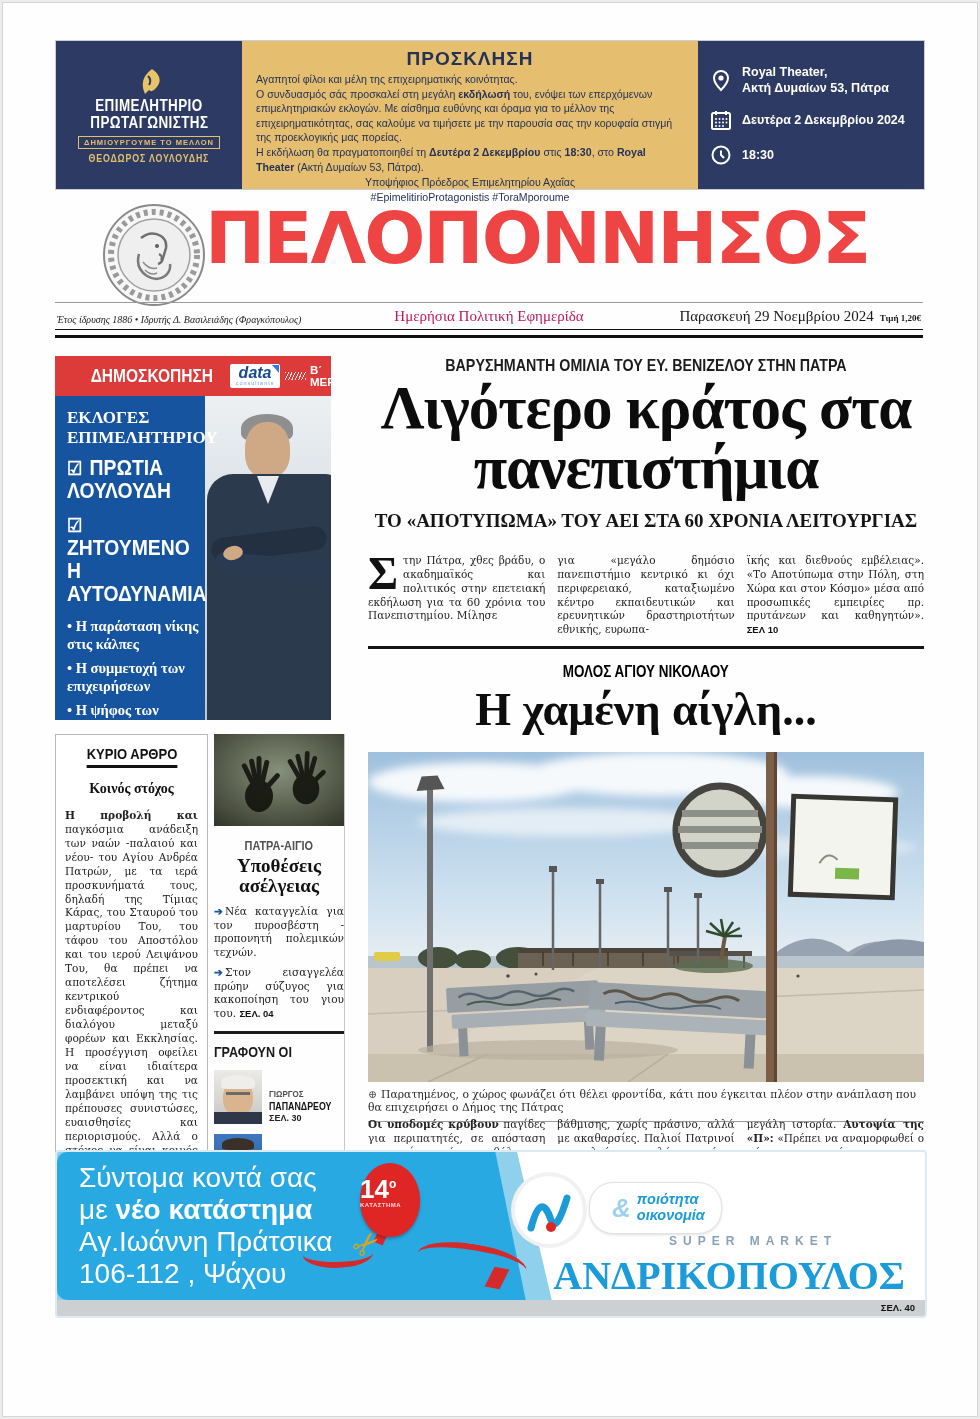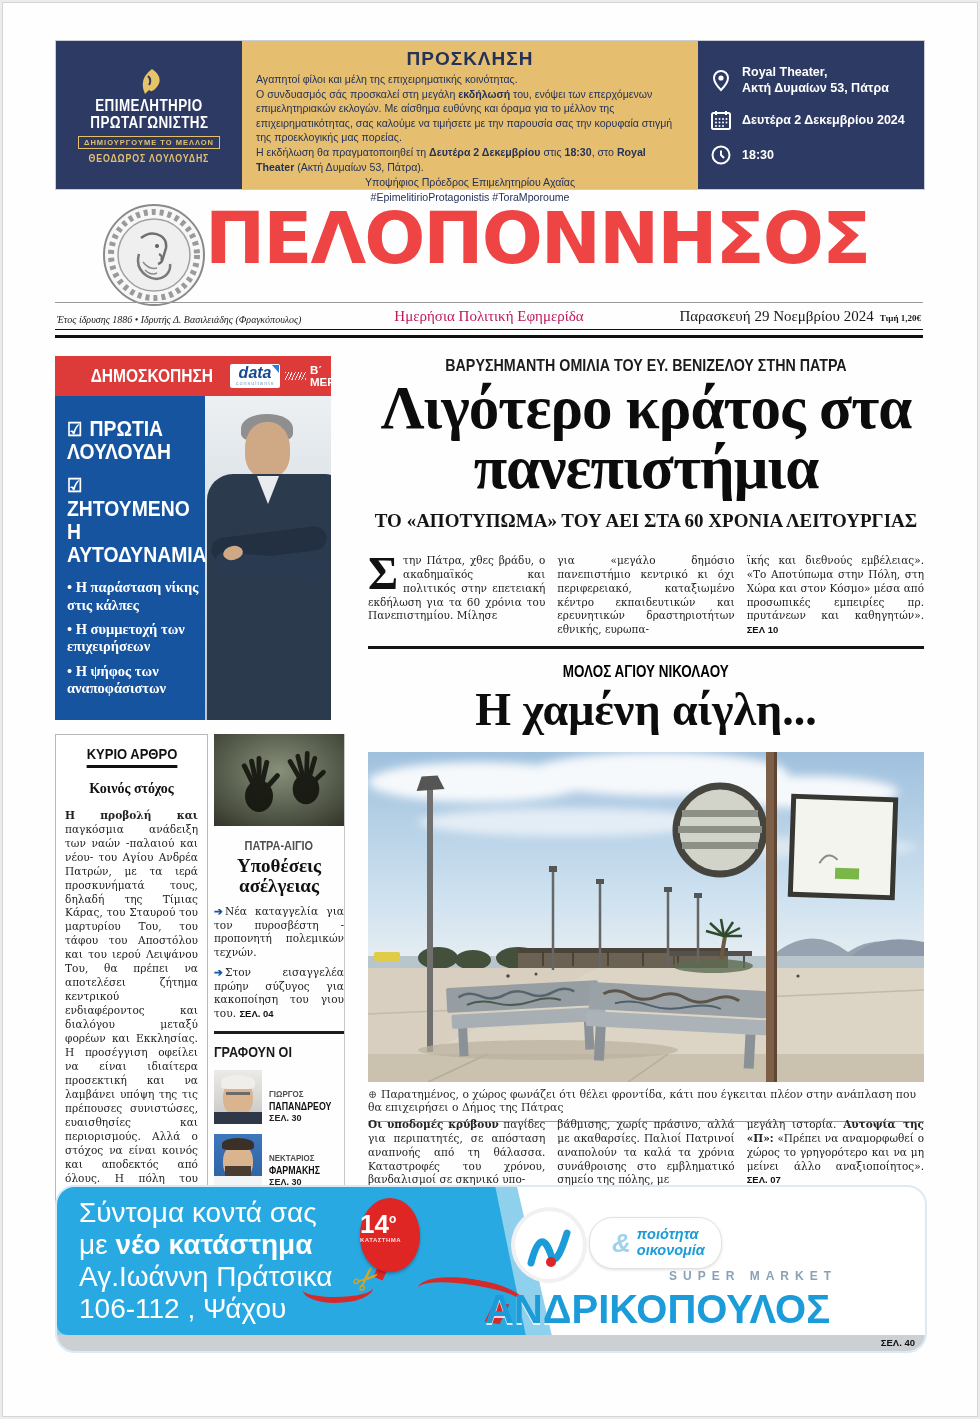--- a/index.html
+++ b/index.html
@@ -107,40 +107,40 @@
   .a-hair-d{position:absolute;left:8px;top:4px;width:32px;height:12px;background:#3a3028;border-radius:50% 50% 20% 20%;}
   .a-beard{position:absolute;left:11px;top:32px;width:26px;height:16px;background:#4a3c31;border-radius:0 0 45% 45%;}
   .a-suit{position:absolute;left:0;bottom:0;width:100%;height:12px;background:#2e3848;}
   .a-suit2{position:absolute;left:0;bottom:0;width:100%;height:12px;background:#f2f4f6;}
   .a-names{font-size:9.5px;line-height:1.25;}
   .a-first{color:#4c4c4c;font-weight:600;}
   .a-last{color:#101010;font-weight:900;font-size:10.5px;}
   .a-page{font-weight:bold;font-size:9px;color:#222;}
 
   
-  .ad{position:absolute;left:55px;top:1185px;width:868px;height:164px;background:#fff;border:2px solid #dceaf4;border-radius:20px;overflow:hidden;}
+  .ad{position:absolute;left:55px;top:1150px;width:868px;height:164px;background:#fff;border:2px solid #dceaf4;border-radius:4px;overflow:hidden;}
   .ad-bluesoft{position:absolute;inset:0 0 16px 0;background:#8fd0ec;clip-path:polygon(0 0,53% 0,57% 100%,0 100%);}
   .ad-blue{position:absolute;inset:0 0 16px 0;background:#29a9e1;clip-path:polygon(0 0,50.5% 0,54% 100%,0 100%);border-radius:10px 0 0 10px;}
   .ad-text{position:absolute;left:22px;top:10px;color:#fff;font-size:28px;line-height:1.14;font-weight:500;}
   .ad-text .b{font-weight:800;}
   .balloon{position:absolute;left:303px;top:11px;width:60px;height:74px;background:#e02525;border-radius:50% 50% 48% 48%;color:#fff;text-align:left;box-shadow:0 2px 3px rgba(0,0,0,.25);}
   .balloon .n{font-size:26px;font-weight:900;line-height:1;margin-top:13px;}
   .balloon sup{font-size:12px;}
   .balloon .l{font-size:6px;font-weight:bold;letter-spacing:.5px;color:#ffd9d9;}
   .balloon-tail{position:absolute;left:318px;top:82px;width:10px;height:10px;background:#e02525;transform:rotate(24deg);}
   .scissors{position:absolute;left:296px;top:76px;font-size:32px;color:#d9a520;transform:rotate(-42deg);line-height:1;}
   .ribbon1{position:absolute;left:246px;top:88px;width:70px;height:22px;border-bottom:6px solid #d42a2a;border-radius:0 0 60% 50%;}
   .ribbon2{position:absolute;left:360px;top:92px;width:110px;height:30px;border-top:6px solid #d42a2a;border-radius:55% 55% 0 0;transform:rotate(9deg);}
   .ribbon3{position:absolute;left:432px;top:116px;width:16px;height:20px;background:#d42a2a;transform:skewX(-18deg) rotate(10deg);}
   .ad-logo{position:absolute;left:458px;top:24px;width:68px;height:68px;background:#fff;border-radius:50%;box-shadow:0 0 0 4px #f1f1f1,0 1px 4px rgba(0,0,0,.18);}
   .quality{position:absolute;left:532px;top:30px;height:44px;background:#fff;border:1px solid #e2e2e2;border-radius:24px;padding:3px 16px 3px 22px;display:flex;align-items:center;gap:6px;box-shadow:0 1px 3px rgba(0,0,0,.12);}
   .q-amp{font-size:26px;color:#9fd1ec;font-style:italic;font-weight:bold;}
   .q-words{font-size:14.5px;color:#1b9cd8;font-style:italic;font-weight:bold;line-height:1.1;}
   .supermkt{position:absolute;left:612px;top:82px;font-size:12px;letter-spacing:6px;color:#8aa2b8;font-weight:600;}
-  .brand{position:absolute;left:428px;top:100px;width:420px;text-align:left;font-size:40px;font-weight:900;color:#1b9cd8;letter-spacing:0;text-shadow:0 2px 0 rgba(255,255,255,.8);font-family:Liberation Sans, sans-serif;}
+  .brand{position:absolute;left:428px;top:100px;width:420px;text-align:right;font-size:40px;font-weight:900;color:#1b9cd8;letter-spacing:0;text-shadow:0 2px 0 rgba(255,255,255,.8);font-family:Liberation Serif, serif;}
   .ad-strip{position:absolute;left:0;right:0;bottom:0;height:16px;background:#cdd0d2;text-align:right;font-size:10px;font-weight:bold;color:#222;padding:2px 10px 0 0;box-sizing:border-box;}
 </style>
 </head>
 <body>
 
 <div class="page">
 
   <div class="top-banner">
     <div class="tb-left">
       <svg width="26" height="32" viewBox="0 0 26 32">
@@ -242,20 +242,24 @@
       <div class="poll-photo">
         <div class="pp-hair"></div>
         <div class="pp-head"></div>
         <div class="pp-body2"></div>
         <div class="pp-shirt"></div>
         <div class="pp-arm"></div>
         <div class="pp-arm2"></div>
         <div class="pp-hand"></div>
       </div>
       <div class="poll-text">
+        <div class="poll-kicker">
+          <div>ΕΚΛΟΓΕΣ</div>
+          <div>ΕΠΙΜΕΛΗΤΗΡΙΟΥ</div>
+        </div>
         <div class="poll-point"><span class="chk">☑</span> <span>ΠΡΩΤΙΑ ΛΟΥΛΟΥΔΗ</span></div>
         <div class="poll-point"><span class="chk">☑</span> <span>ΖΗΤΟΥΜΕΝΟ Η ΑΥΤΟΔΥΝΑΜΙΑ</span></div>
         <div class="poll-bullets">
           <div><span>•</span> <span>Η παράσταση νίκης στις κάλπες</span></div>
           <div><span>•</span> <span>Η συμμετοχή των επιχειρήσεων</span></div>
           <div><span>•</span> <span>Η ψήφος των αναποφάσιστων</span></div>
         </div>
 
       </div>
     </div>

